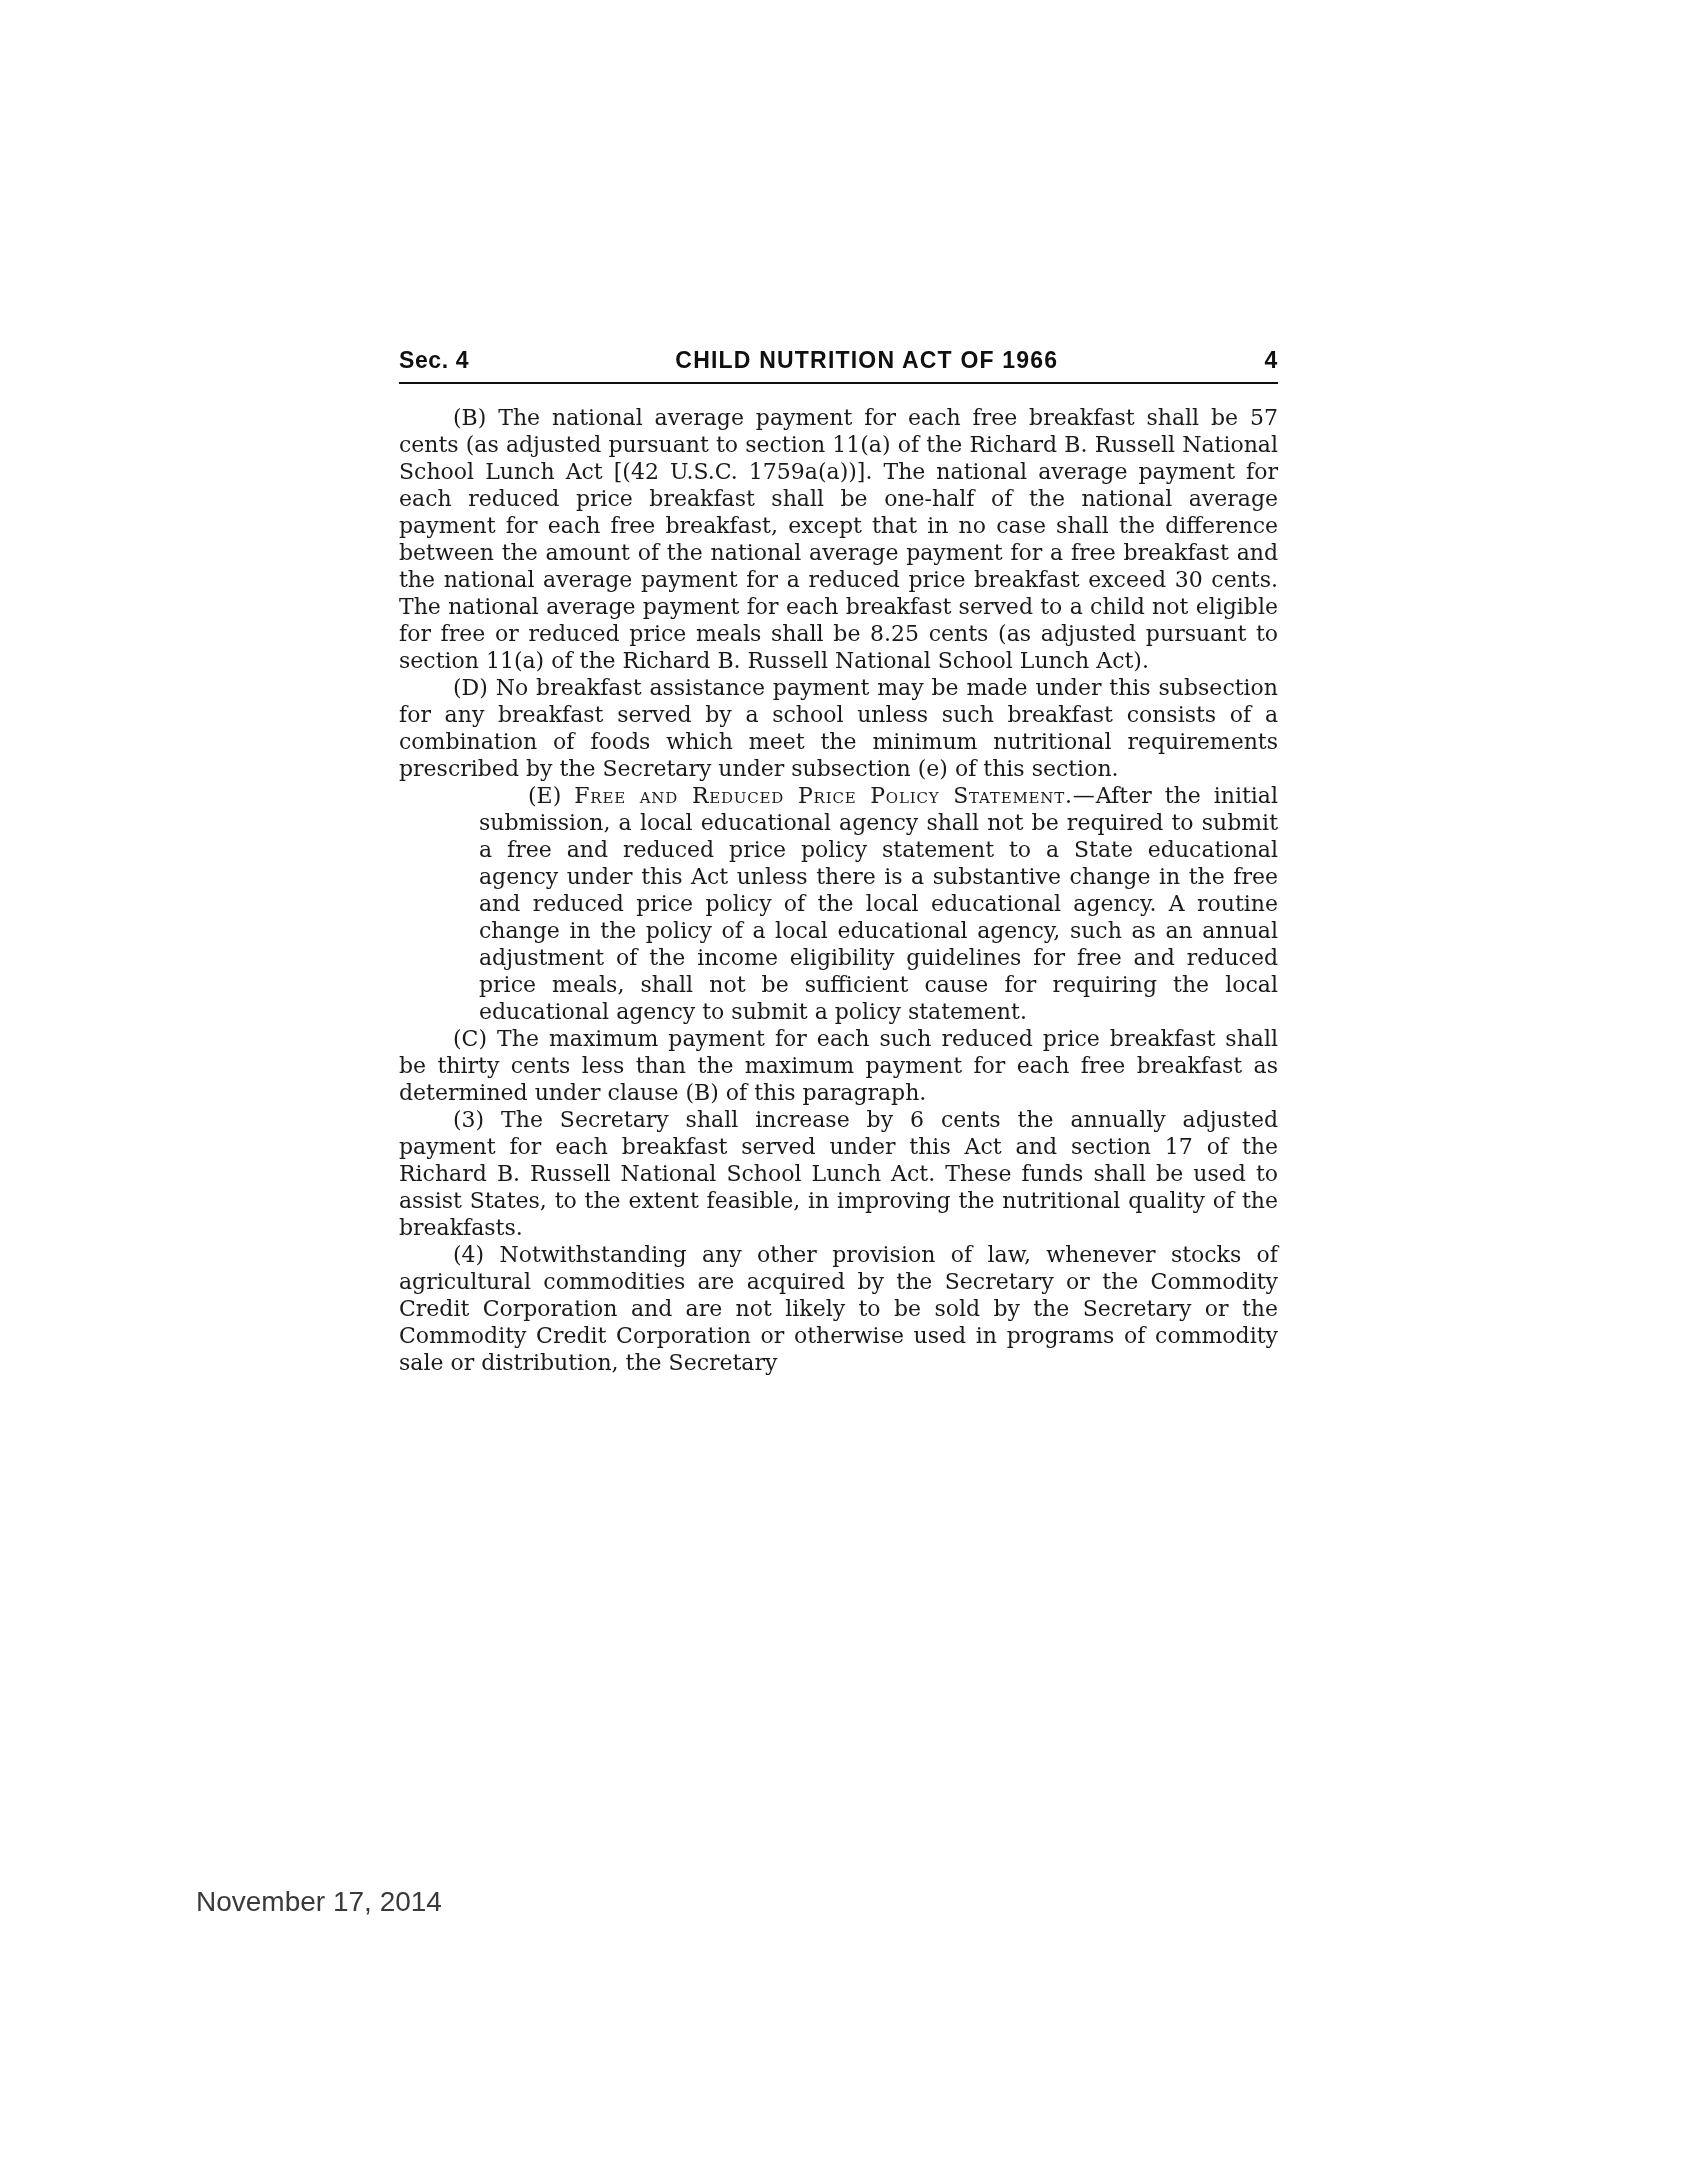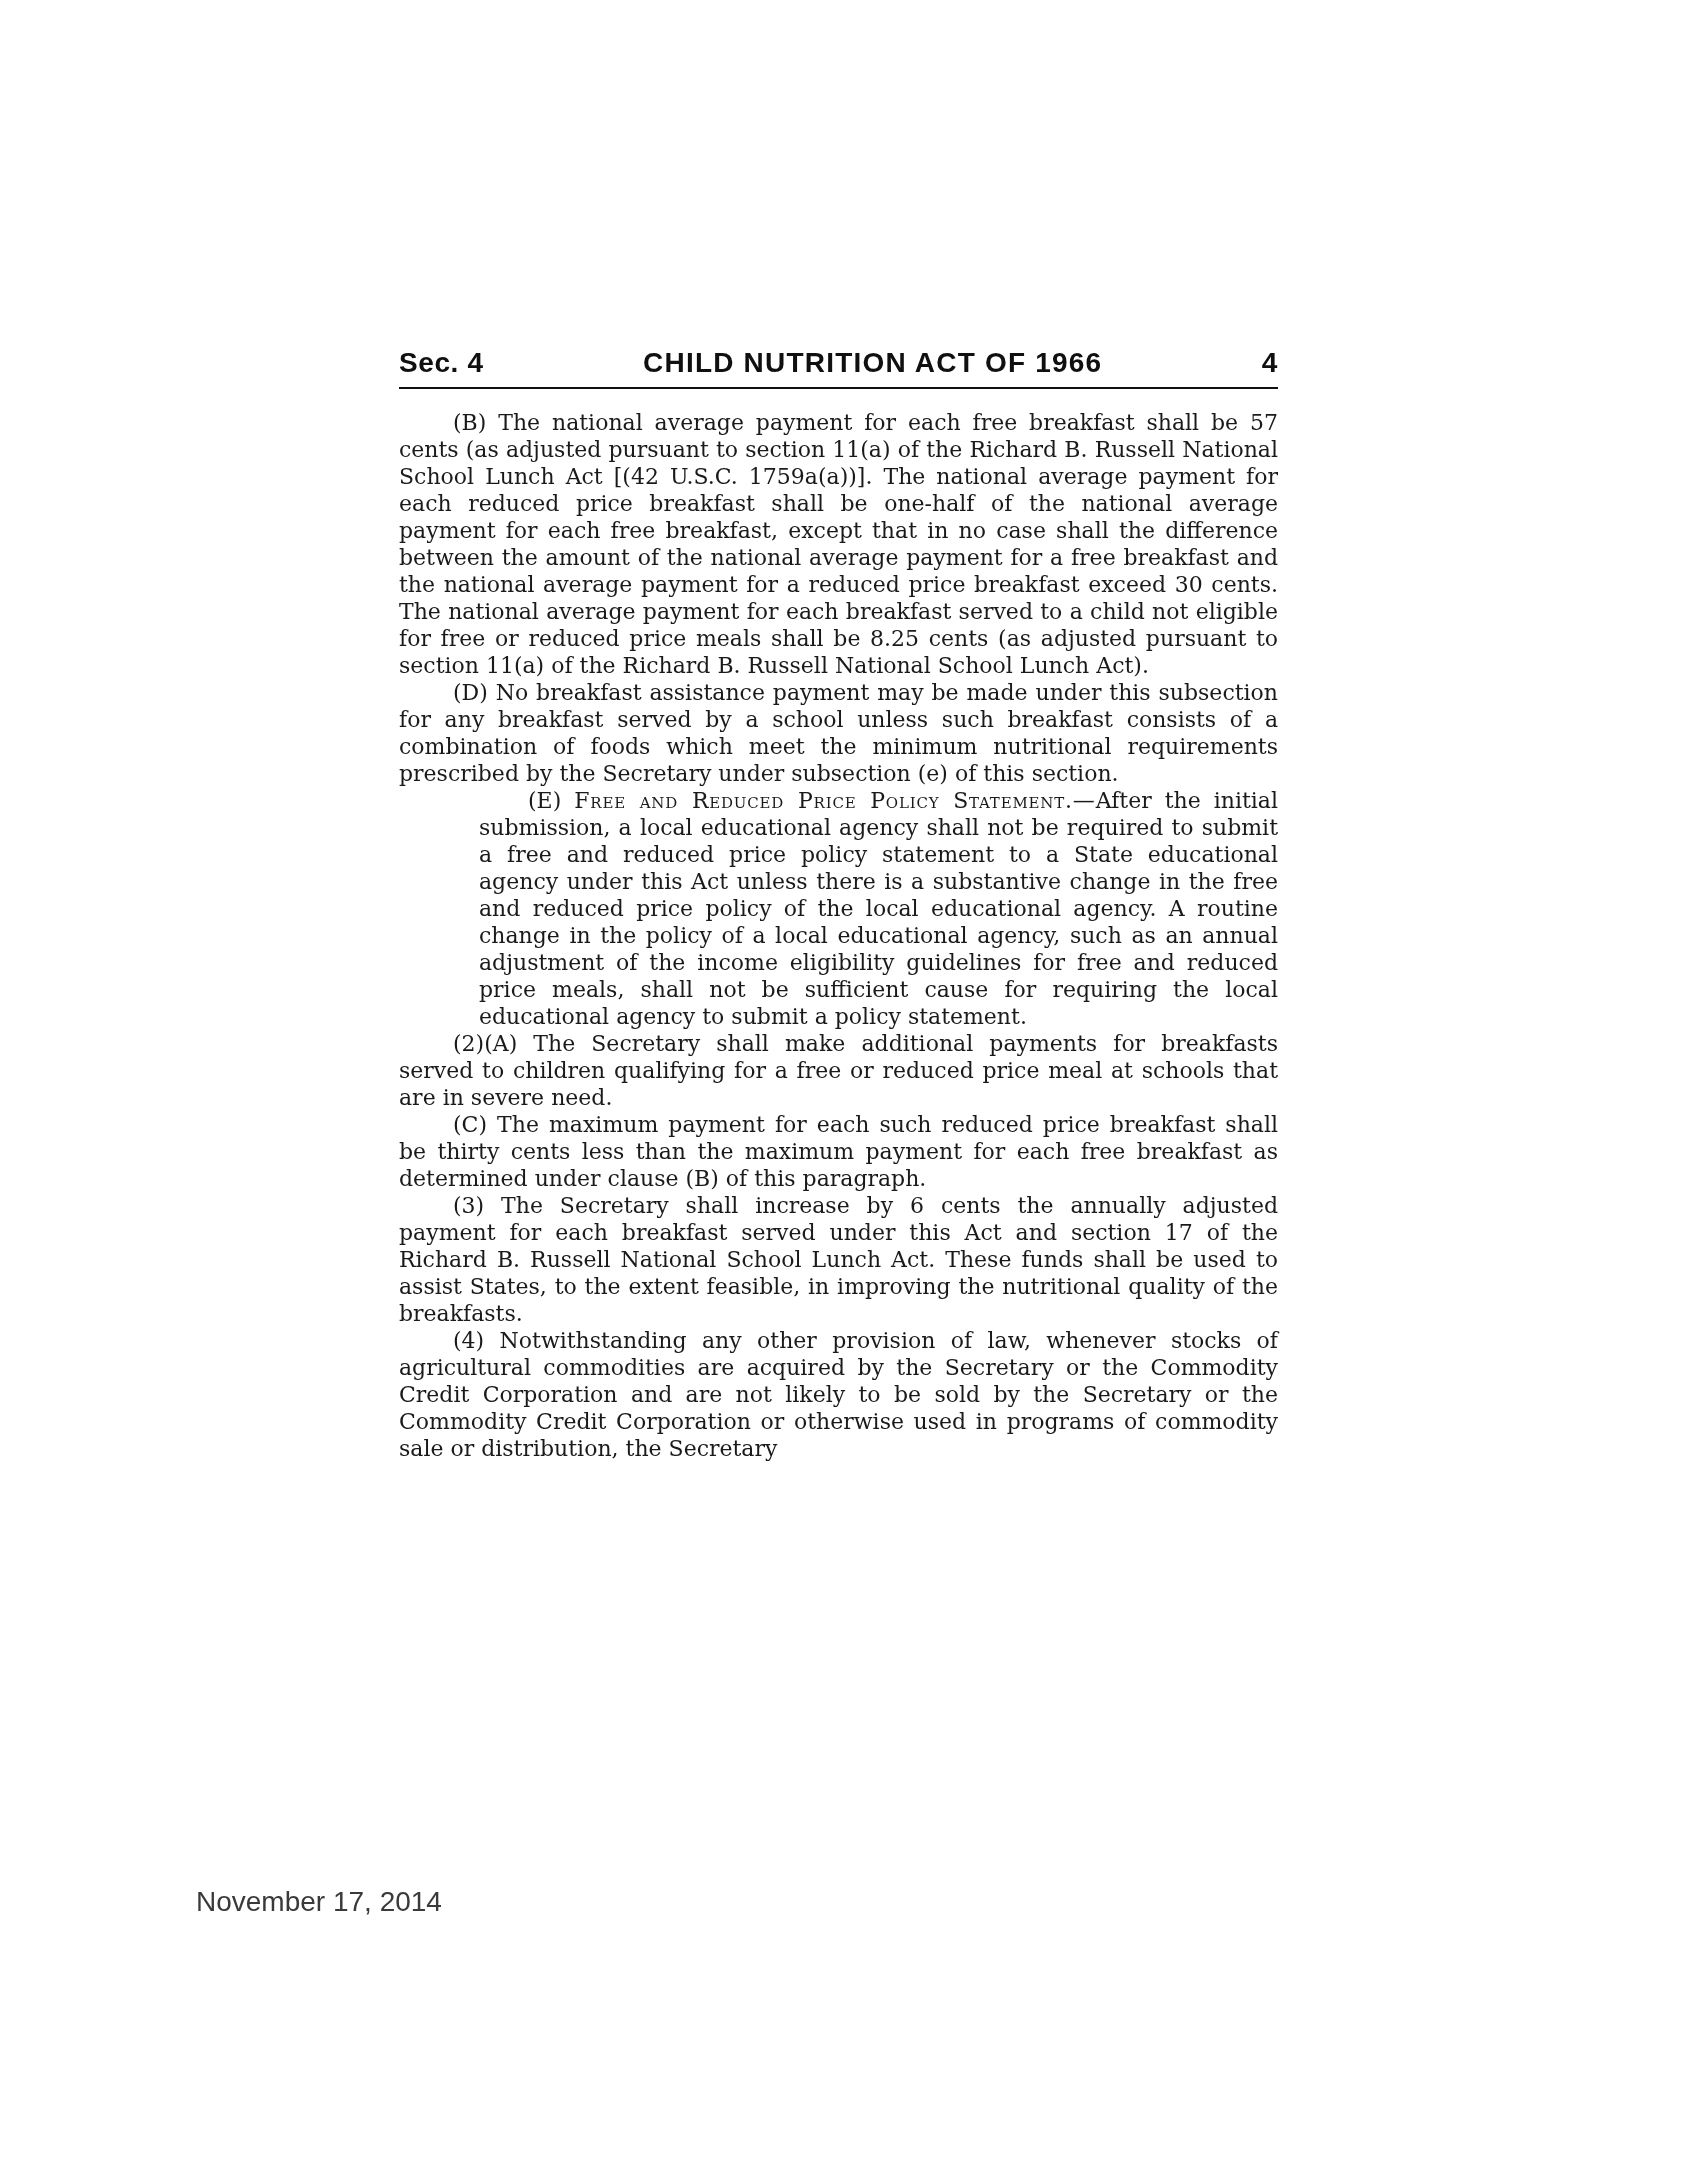--- a/index.html
+++ b/index.html
@@ -21,21 +21,21 @@
     left: 399px;
     top: 347px;
     width: 879px;
   }
   .page-header {
     display: flex;
     justify-content: space-between;
     align-items: baseline;
     font-family: "Liberation Sans", sans-serif;
     font-weight: bold;
-    font-size: 28px;
+    font-size: 23px;
     letter-spacing: 0.6px;
     color: #101010;
     gap: 8px;
   }
   .page-header .title { letter-spacing: 1.2px; }
   .header-rule {
     border: none;
     border-top: 2px solid #101010;
     margin-top: 8px;
   }
@@ -76,21 +76,20 @@
     <header class="page-header">
       <span class="sec">Sec. 4</span>
       <span class="title">CHILD NUTRITION ACT OF 1966</span>
       <span class="pnum">4</span>
     </header>
     <hr class="header-rule">
     <main class="body-text" id="body-text">
         <p class="para normal">(B) The national average payment for each free breakfast shall be 57 cents (as adjusted pursuant to section 11(a) of the Richard B. Russell National School Lunch Act [(42 U.S.C. 1759a(a))]. The national average payment for each reduced price breakfast shall be one-half of the national average payment for each free breakfast, except that in no case shall the difference between the amount of the national average payment for a free breakfast and the national average payment for a reduced price breakfast exceed 30 cents. The national average payment for each breakfast served to a child not eligible for free or reduced price meals shall be 8.25 cents (as adjusted pursuant to section 11(a) of the Richard B. Russell National School Lunch Act).</p>
         <p class="para normal">(D) No breakfast assistance payment may be made under this subsection for any breakfast served by a school unless such breakfast consists of a combination of foods which meet the minimum nutritional requirements prescribed by the Secretary under subsection (e) of this section.</p>
         <p class="para block"><span>(E) </span><span class="smallcaps">Free and Reduced Price Policy Statement.—</span>After the initial submission, a local educational agency shall not be required to submit a free and reduced price policy statement to a State educational agency under this Act unless there is a substantive change in the free and reduced price policy of the local educational agency. A routine change in the policy of a local educational agency, such as an annual adjustment of the income eligibility guidelines for free and reduced price meals, shall not be sufficient cause for requiring the local educational agency to submit a policy statement.</p>
-        <p class="para normal">(2)(A) The Secretary shall make additional payments for breakfasts served to children qualifying for a free or reduced price meal at schools that are in severe need.</p>
         <p class="para normal">(C) The maximum payment for each such reduced price breakfast shall be thirty cents less than the maximum payment for each free breakfast as determined under clause (B) of this paragraph.</p>
         <p class="para normal">(3) The Secretary shall increase by 6 cents the annually adjusted payment for each breakfast served under this Act and section 17 of the Richard B. Russell National School Lunch Act. These funds shall be used to assist States, to the extent feasible, in improving the nutritional quality of the breakfasts.</p>
         <p class="para normal">(4) Notwithstanding any other provision of law, whenever stocks of agricultural commodities are acquired by the Secretary or the Commodity Credit Corporation and are not likely to be sold by the Secretary or the Commodity Credit Corporation or otherwise used in programs of commodity sale or distribution, the Secretary</p>
       </main>
   </div>
   <div class="footer-date">November 17, 2014</div>
 </div>
 
 
 </body></html>

